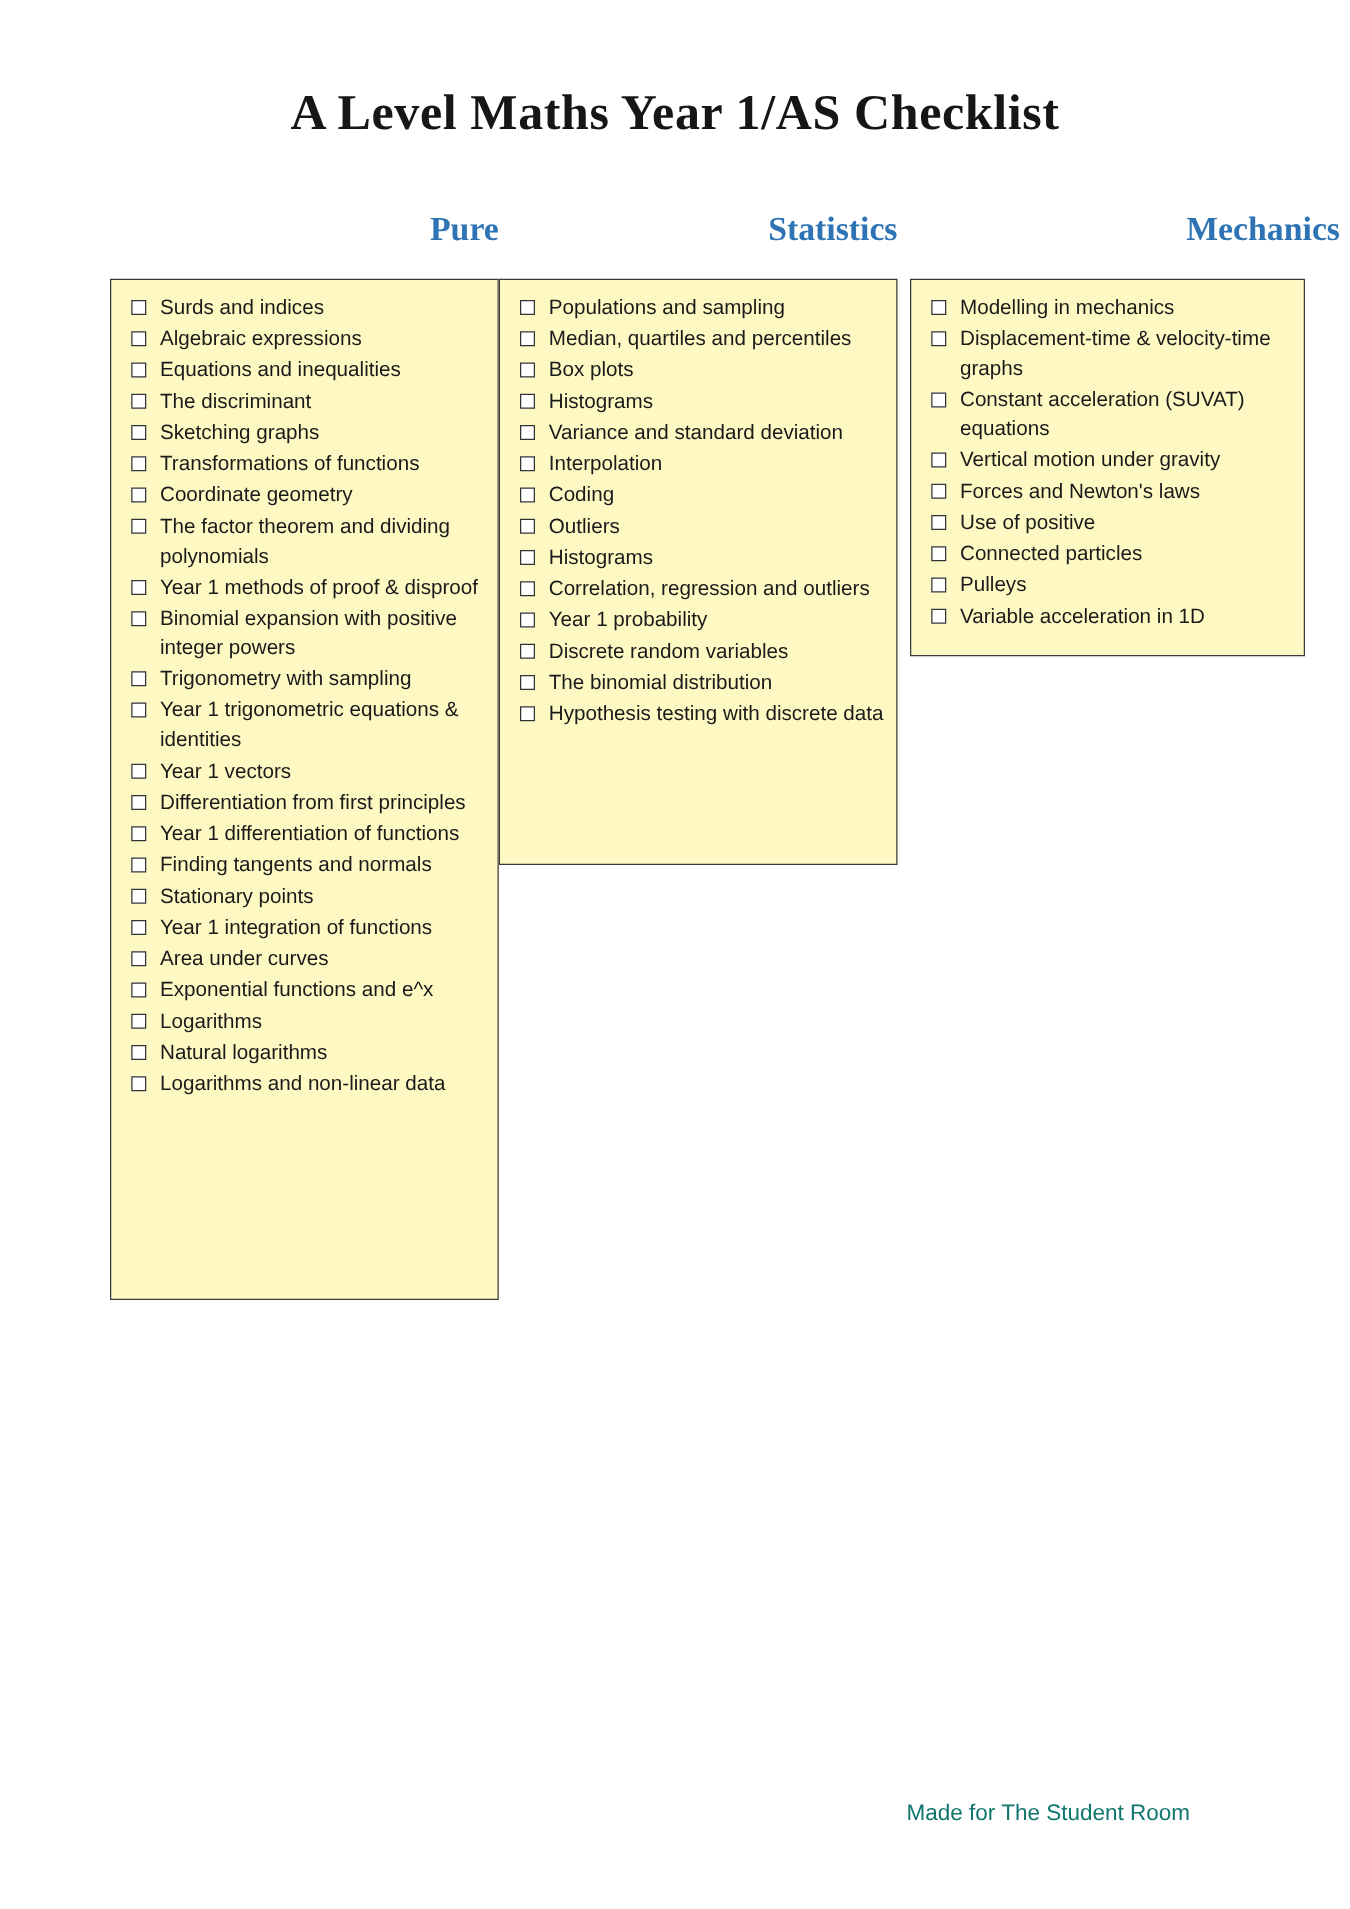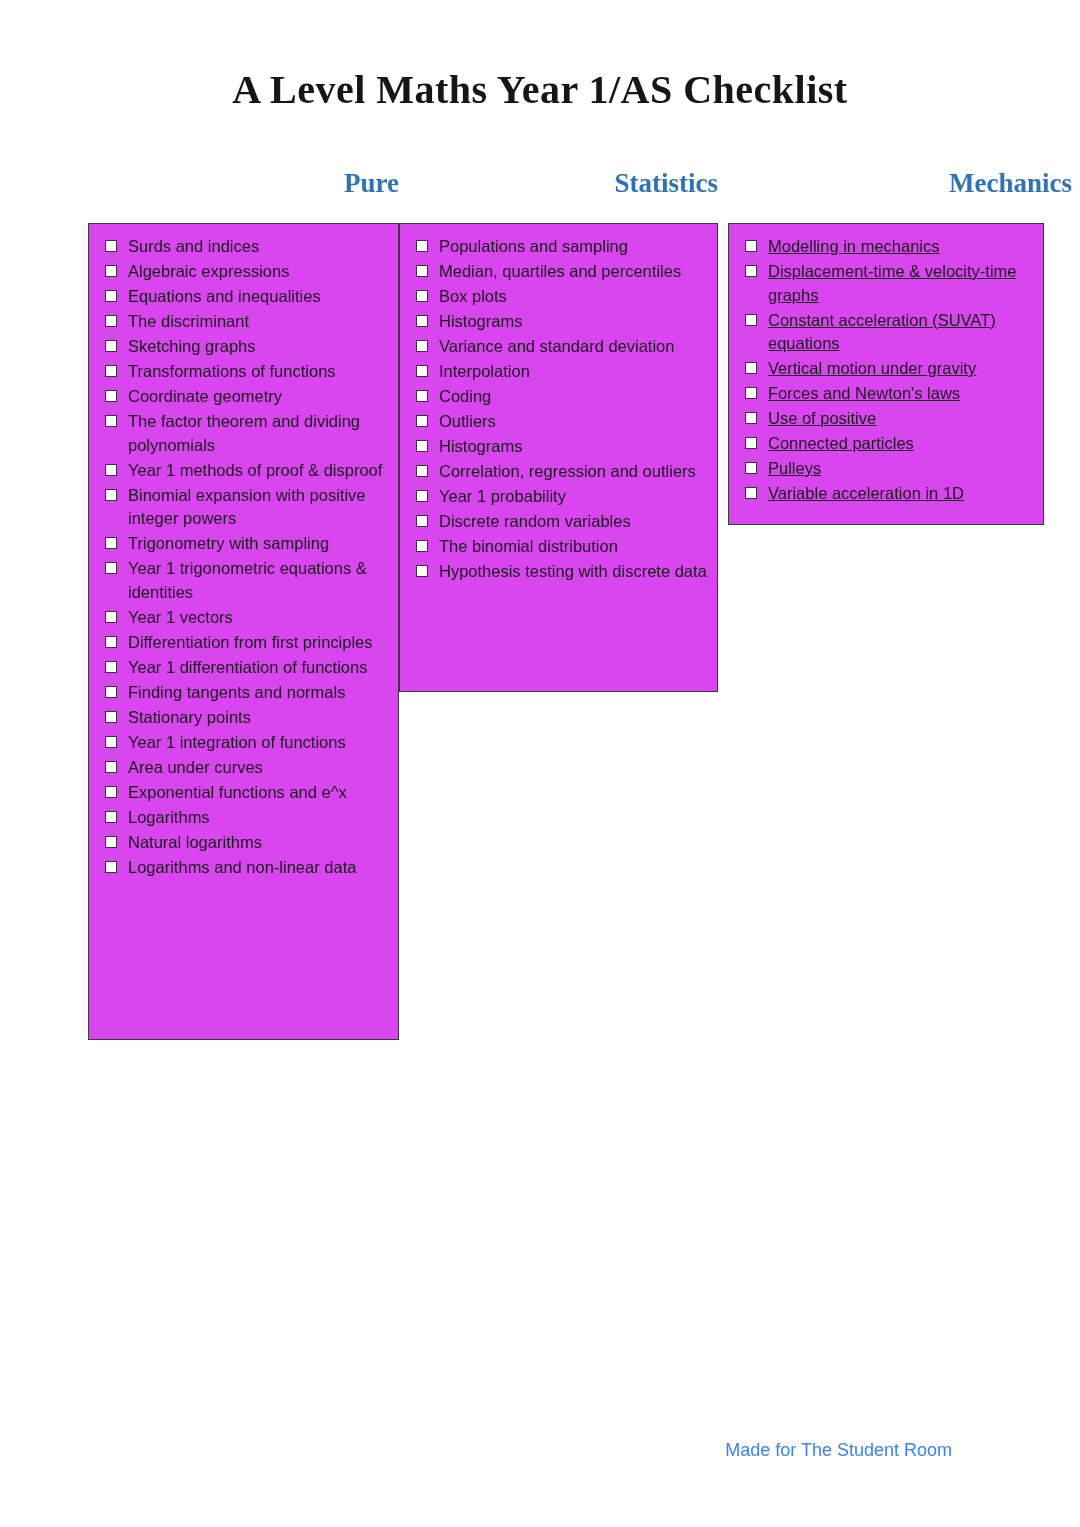--- a/index.html
+++ b/index.html
@@ -35,26 +35,26 @@
     color: var(--heading-color);
   }
   #hdr-pure  { left: 88px;  width: 311px; }
   #hdr-stats { left: 399px; width: 319px; }
   #hdr-mech  { left: 756px; width: 316px; }
 
   .box {
     position: absolute;
     box-sizing: border-box;
     border: 1.5px solid #3a3a3a;
-    background: #d946ef;
+    background: #fef9c3;
     padding: 11px 5px 10px 15px;
   }
   #box-pure  { left: 88px;  top: 223px; width: 311px; height: 817px; }
   #box-stats { left: 399px; top: 223px; width: 319px; height: 469px; }
-  #box-mech  { left: 728px; top: 223px; width: 316px; height: 302px; text-decoration: underline; }
+  #box-mech  { left: 728px; top: 223px; width: 316px; height: 302px; }
 
   .item {
     position: relative;
     padding-left: 24px;
     font-size: 16.5px;
     line-height: 23.5px;
     margin-bottom: 1.5px;
     color: #1a1a1a;
   }
   .checkbox {
@@ -66,21 +66,21 @@
     box-sizing: border-box;
     border: 1.6px solid #333333;
     background: #ffffff;
     display: inline-block;
   }
   .footer {
     position: absolute;
     top: 1440px;
     right: 128px;
     font-size: 18px;
-    color: #3b82f6;
+    color: #0f766e;
   }
 </style>
 </head>
 <body>
 
 <div class="page">
 
   <div class="title">A Level Maths Year 1/AS Checklist</div>
 
   <div class="col-header" id="hdr-pure">Pure</div>

